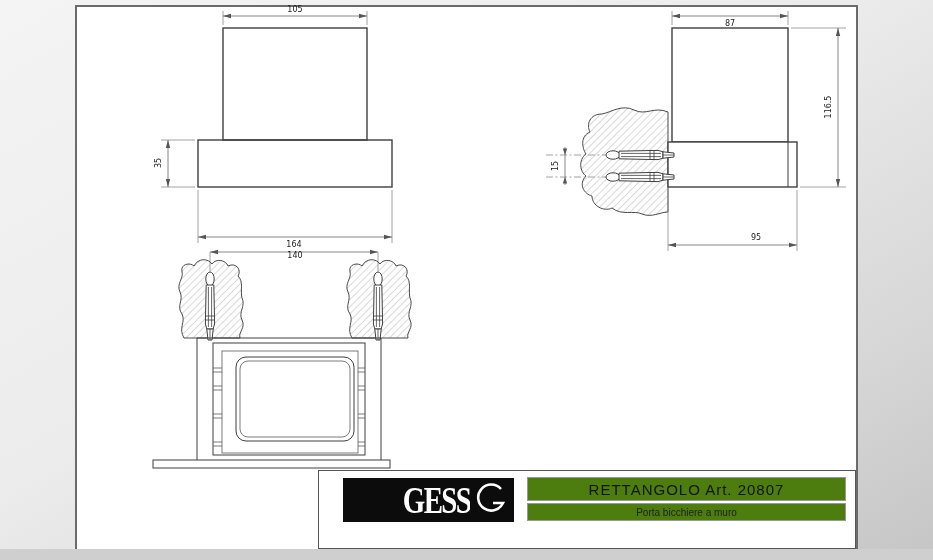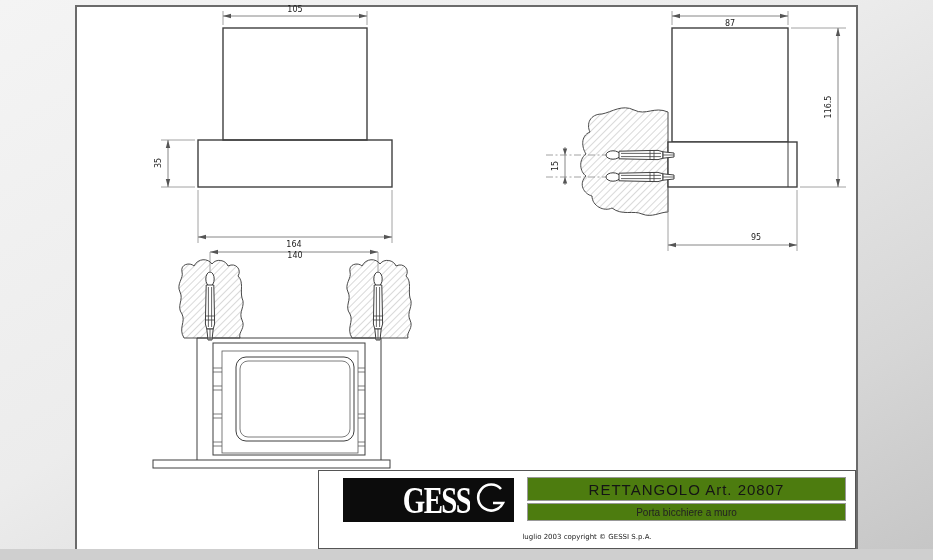--- a/index.html
+++ b/index.html
@@ -188,15 +188,14 @@
       <svg width="44" height="44" viewBox="0 0 44 44">
         <path d="M31,11 A13,13 0 1 0 33,25 L23,25" fill="none" stroke="#fff" stroke-width="2.6"></path>
       </svg>
     </div>
     <div class="cell" id="cell-title">
       <span>RETTANGOLO  Art. 20807</span>
     </div>
     <div class="cell" id="cell-sub">
       <span>Porta bicchiere a muro</span>
     </div>
-    <div class="addr" id="addr2">luglio 2003 copyright © GESSI S.p.A.</div>
   </div>
 </div>
 
 </body></html>

